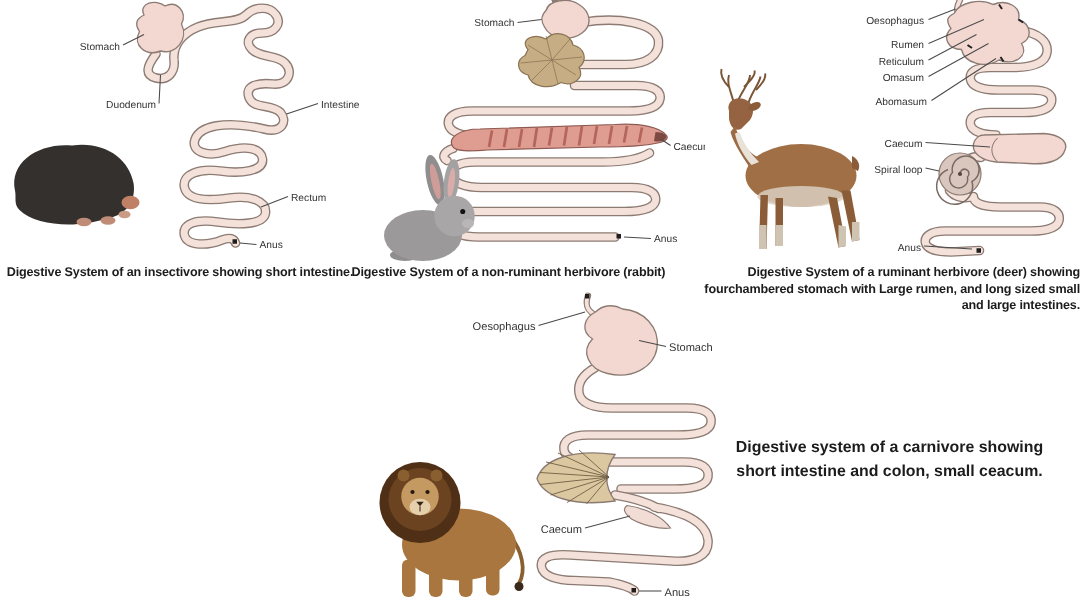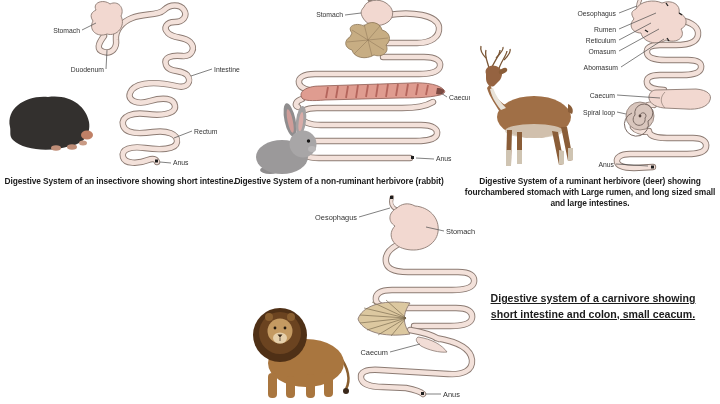--- a/index.html
+++ b/index.html
@@ -206,21 +206,21 @@
     <text class="lbl" text-anchor="end" x="156" y="16">Oesophagus</text>
     <text class="lbl" text-anchor="end" x="156" y="32">Rumen</text>
     <text class="lbl" text-anchor="end" x="156" y="43">Reticulum</text>
     <text class="lbl" text-anchor="end" x="156" y="54">Omasum</text>
     <text class="lbl" text-anchor="end" x="158" y="70">Abomasum</text>
     <text class="lbl" text-anchor="end" x="155" y="98">Caecum</text>
     <text class="lbl" text-anchor="end" x="155" y="115">Spiral loop</text>
     <text class="lbl" text-anchor="end" x="154" y="167">Anus</text>
   </svg>
 </div>
-<div class="caption cap-sm" style="left:460px;top:176px;width:260px;">Digestive System of a ruminant herbivore (deer) showing fourchambered stomach with Large rumen, and long sized small and large intestines.</div>
+<div class="caption cap-sm" style="left:460px;top:176px;width:260px;text-align:right;">Digestive System of a ruminant herbivore (deer) showing fourchambered stomach with Large rumen, and long sized small and large intestines.</div>
 
 <div class="panel" style="left:240px;top:195px;width:480px;height:209px;">
   <svg width="480" height="209" viewBox="0 0 480 209">
     <defs>
       <path id="tp4a" d="M157,50 C148,55 145,61 146,67 C147,74 156,77 168,77 L218,77 C230,77 235,81 234,87 C233,93 224,95 212,95 L152,95 C140,95 135,99 136,105 C137,111 146,113 158,113 L216,113 C228,113 233,117 232,123 C231,129 222,131 210,131 L174,131"></path>
       <path id="tp4b" d="M170,135 C182,137 192,140 199,144 M196,143 C220,147 231,155 232,165 C233,176 222,180 208,179 L140,175 C126,174 120,177 121,183 C122,189 131,192 143,192 L166,193 C176,195 181,197 183,199"></path>
     </defs>
     <g>
       <use href="#tp4a" class="tube-o"></use>
         <use href="#tp4a" class="tube-i"></use>
@@ -272,13 +272,13 @@
       <line class="lead" x1="204" y1="36" x2="186" y2="32"></line>
       <line class="lead" x1="150" y1="157" x2="180" y2="149"></line>
       <line class="lead" x1="201" y1="199" x2="186" y2="199"></line>
     </g>
     <text class="lbl lbl4" text-anchor="end" x="117" y="25">Oesophagus</text>
     <text class="lbl lbl4" x="206" y="39">Stomach</text>
     <text class="lbl lbl4" text-anchor="end" x="148" y="160">Caecum</text>
     <text class="lbl lbl4" x="203" y="202">Anus</text>
   </svg>
 </div>
-<div class="caption cap-lg" style="left:484px;top:291px;width:218px;text-decoration:underline;">Digestive system of a carnivore showing short intestine and colon, small ceacum.</div>
+<div class="caption cap-lg" style="left:484px;top:291px;width:218px;">Digestive system of a carnivore showing short intestine and colon, small ceacum.</div>
 
 </body></html>

